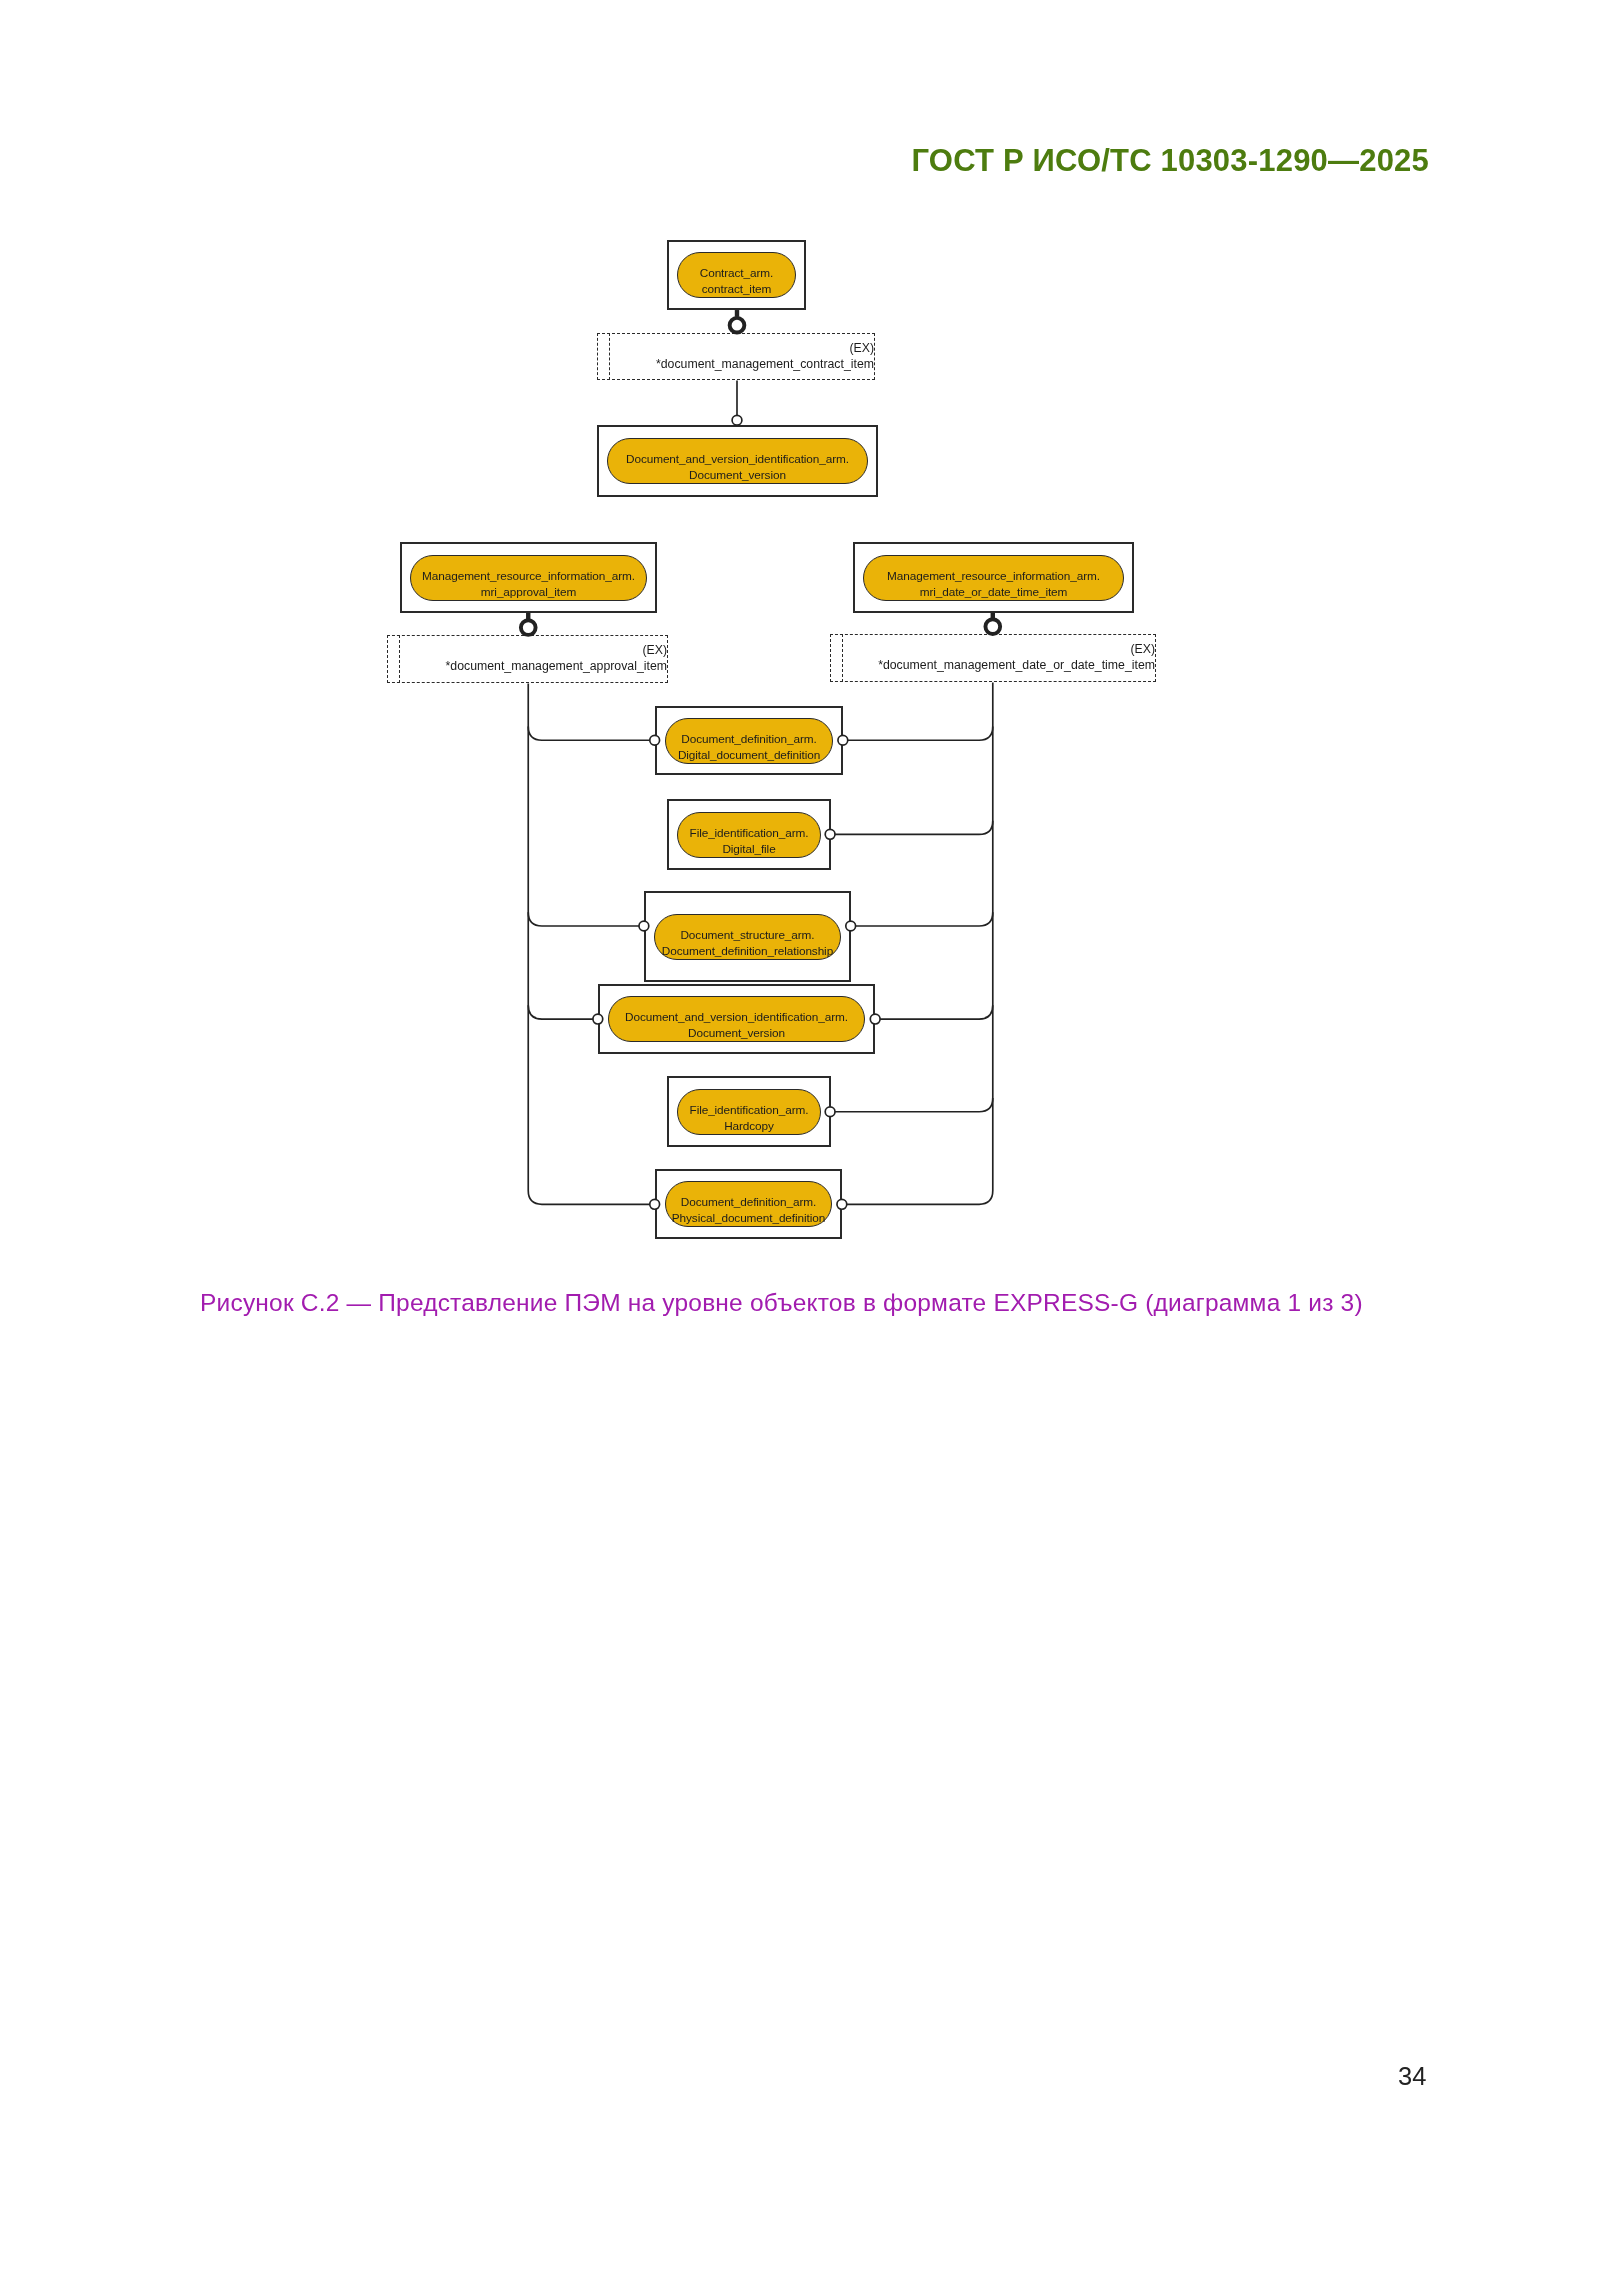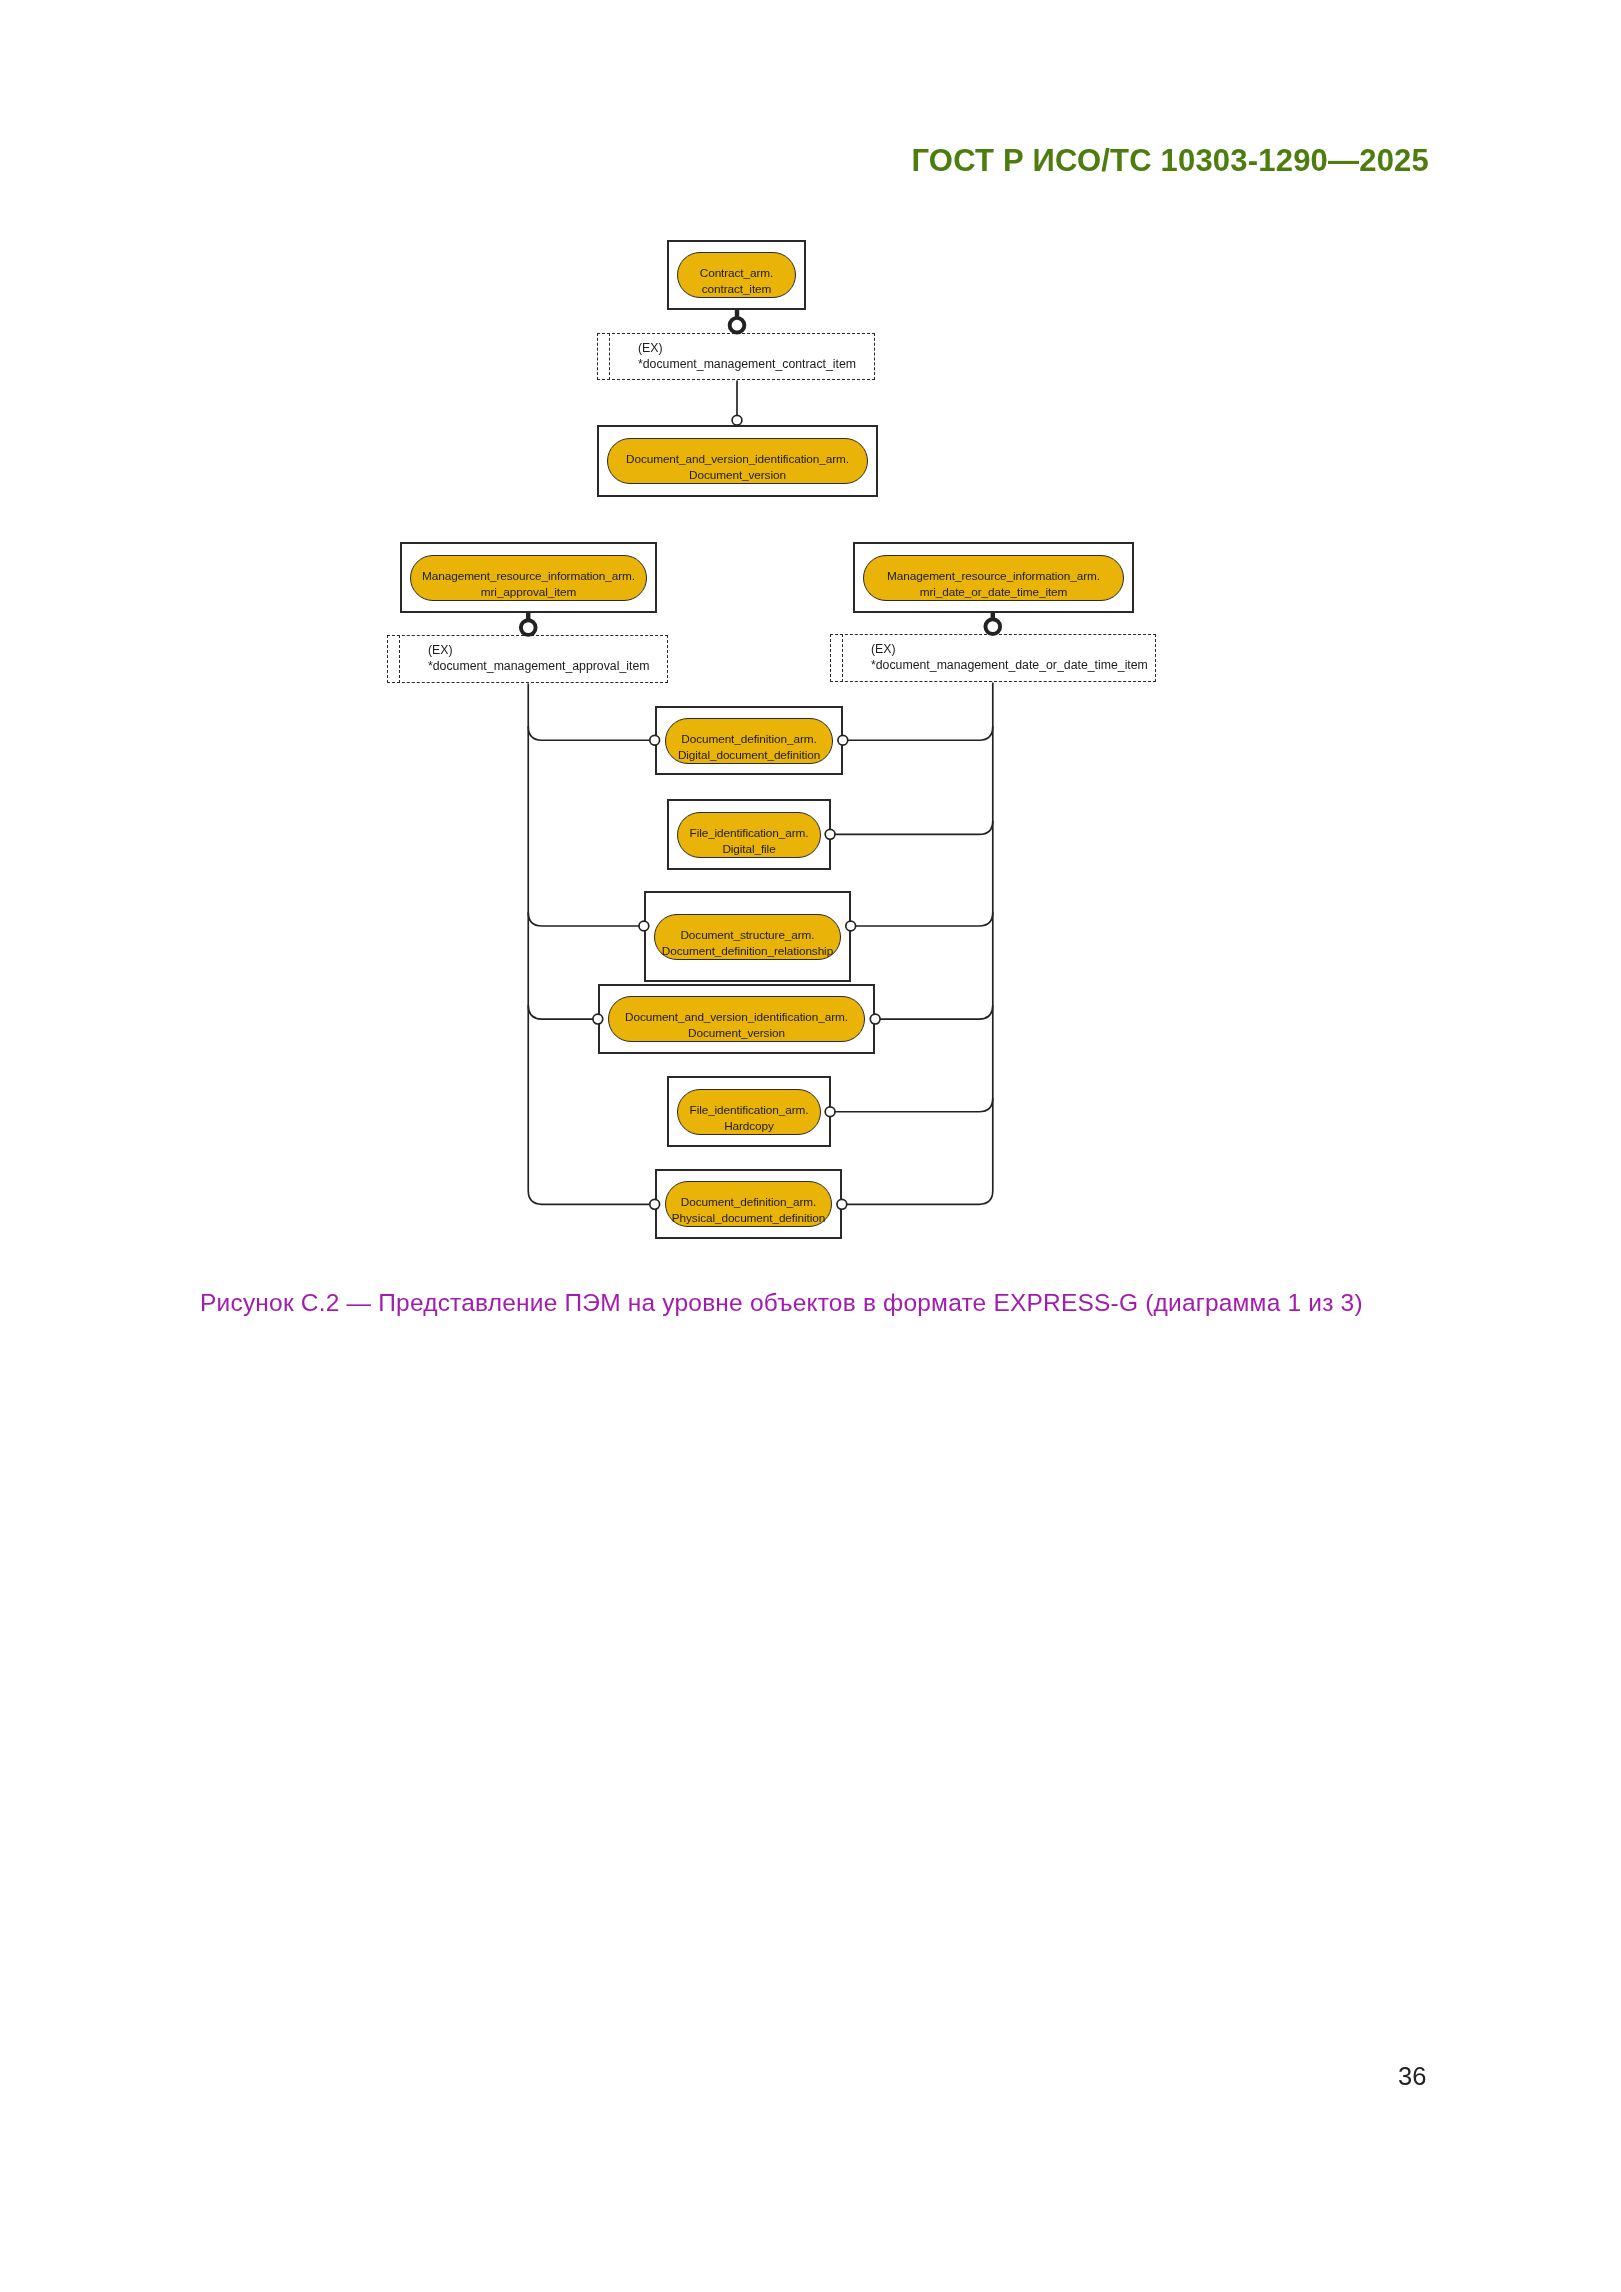--- a/index.html
+++ b/index.html
@@ -42,25 +42,24 @@
     text-align: center;
     white-space: nowrap;
     background: #eab308;
   }
   
   .refbox {
     position: absolute;
     border: 1.7px dashed #2a2a2a;
     background: #fff;
     display: flex; flex-direction: column;
-    align-items: flex-start; justify-content: center;
+    align-items: flex-end; justify-content: center;
     font-size: 12.3px; line-height: 15.7px;
     text-align: center; white-space: nowrap;
     z-index: 1;
-    padding-left: 40px;
   }
   .refbox .inner-line {
     position: absolute;
     left: 10.8px; top: -1px; bottom: -1px;
     border-left: 1.7px dashed #2a2a2a;
   }
   svg.wires {
     position: absolute; left: 0; top: 0;
     width: 1621px; height: 2293px;
     z-index: 5;
@@ -210,16 +209,16 @@
       <circle cx="847" cy="851" r="5" fill="#fff"></circle>
       <circle cx="868" cy="944.5" r="5" fill="#fff"></circle>
       <circle cx="893" cy="1039.5" r="5" fill="#fff"></circle>
       <circle cx="847" cy="1134" r="5" fill="#fff"></circle>
       <circle cx="859" cy="1228.5" r="5" fill="#fff"></circle>
     </g>
   </svg>
 
   <div class="caption">Рисунок С.2 — Представление ПЭМ на уровне объектов в формате EXPRESS-G (диаграмма 1 из 3)</div>
 
-  <div class="pagenum">36</div>
+  <div class="pagenum">34</div>
 
 </div>
 
 
 </body></html>

